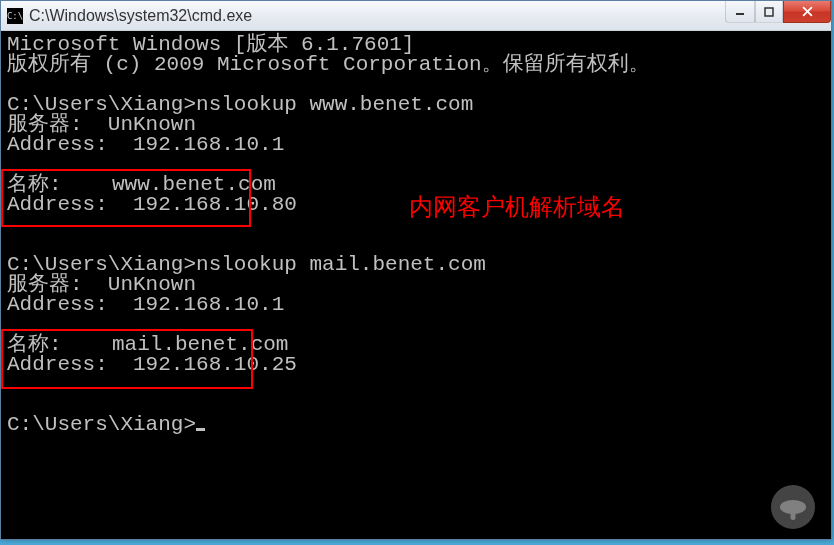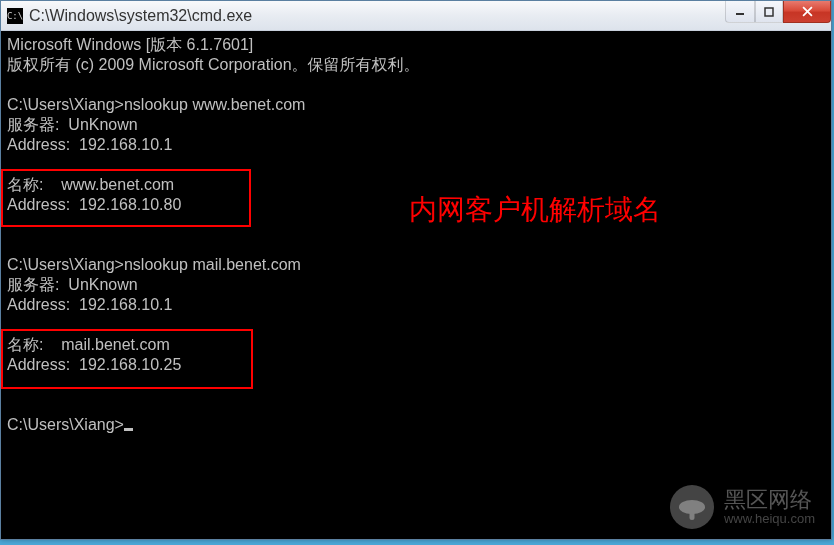--- a/index.html
+++ b/index.html
@@ -78,37 +78,37 @@
     .terminal {
       background: #000;
       width: 100%;
       height: calc(100% - 30px);
       padding: 4px 6px;
       overflow: hidden;
       position: relative;
     }
     .terminal-content {
       color: #c0c0c0;
-      font-family: Liberation Sans, sans-serif;
-      font-size: 16px;
+      font-family: Liberation Mono, monospace;
+      font-size: 21px;
       line-height: 20px;
       white-space: pre;
       position: relative;
     }
     .line { min-height: 20px; }
     .highlight-box {
       position: absolute;
       border: 2px solid #ff0000;
       pointer-events: none;
     }
     .annotation {
       position: absolute;
       color: #ff0000;
       font-family: Liberation Mono, monospace;
-      font-size: 28px;
+      font-size: 24px;
       pointer-events: none;
     }
     .watermark {
       position: absolute;
       right: 16px;
       bottom: 10px;
       display: flex;
       align-items: center;
       gap: 10px;
       opacity: 0.5;
@@ -192,19 +192,15 @@
     <div class="terminal-content" id="term"><div class="line">Microsoft Windows [版本 6.1.7601]</div><div class="line">版权所有 (c) 2009 Microsoft Corporation。保留所有权利。</div><div class="line"></div><div class="line">C:\Users\Xiang&gt;nslookup www.benet.com</div><div class="line">服务器:  UnKnown</div><div class="line">Address:  192.168.10.1</div><div class="line"></div><div class="line">名称:    www.benet.com</div><div class="line">Address:  192.168.10.80</div><div class="line"></div><div class="line"></div><div class="line">C:\Users\Xiang&gt;nslookup mail.benet.com</div><div class="line">服务器:  UnKnown</div><div class="line">Address:  192.168.10.1</div><div class="line"></div><div class="line">名称:    mail.benet.com</div><div class="line">Address:  192.168.10.25</div><div class="line"></div><div class="line"></div><div class="line">C:\Users\Xiang&gt;<span class="cursor"></span></div></div>
 
     <div class="highlight-box" id="box1" style="top: 138px; left: 0px; width: 250px; height: 58px;"></div>
     <div class="highlight-box" id="box2" style="top: 298px; left: 0px; width: 252px; height: 60px;"></div>
     <div class="annotation" id="annot" style="top: 160px; left: 408px;">内网客户机解析域名</div>
 
     <div class="watermark">
       <div class="wm-icon">
           <div class="wm-icon-inner"></div>
         </div>
-      <div class="wm-text">
-        <span class="wm-name">黑区网络</span>
-        <span class="wm-url">www.heiqu.com</span>
-      </div>
     </div>
   </div>
 </div>
 
 </body></html>

